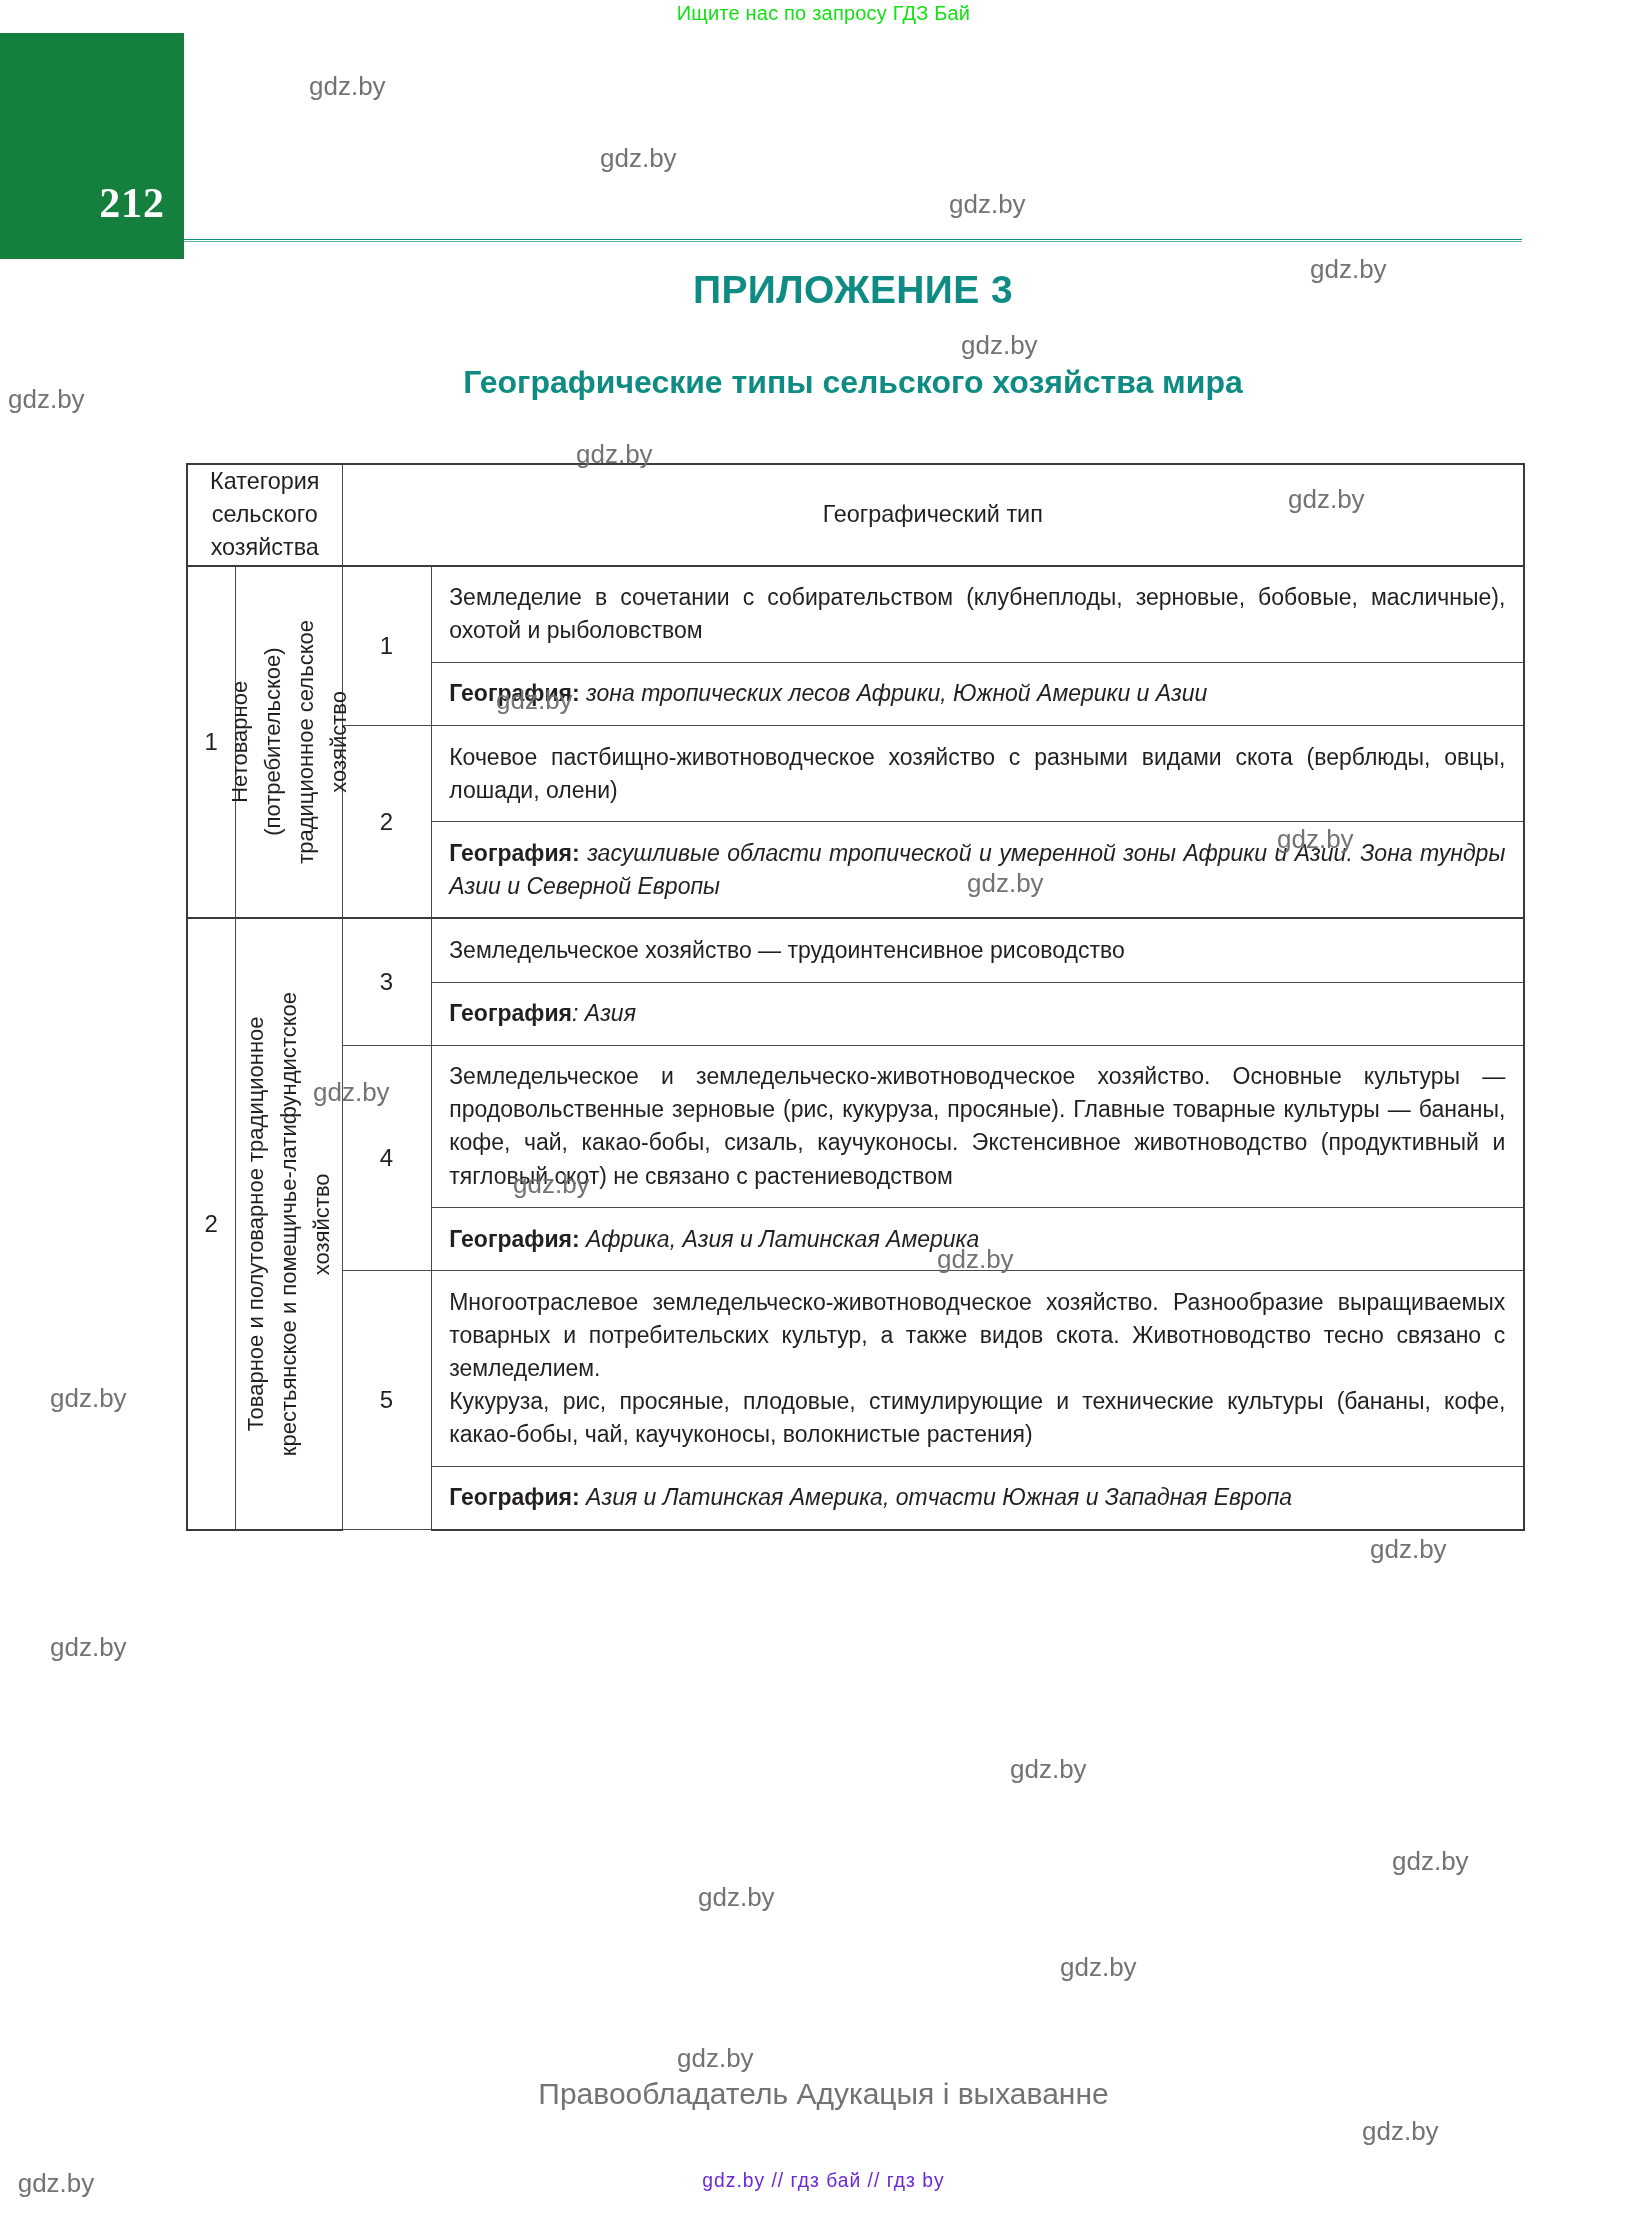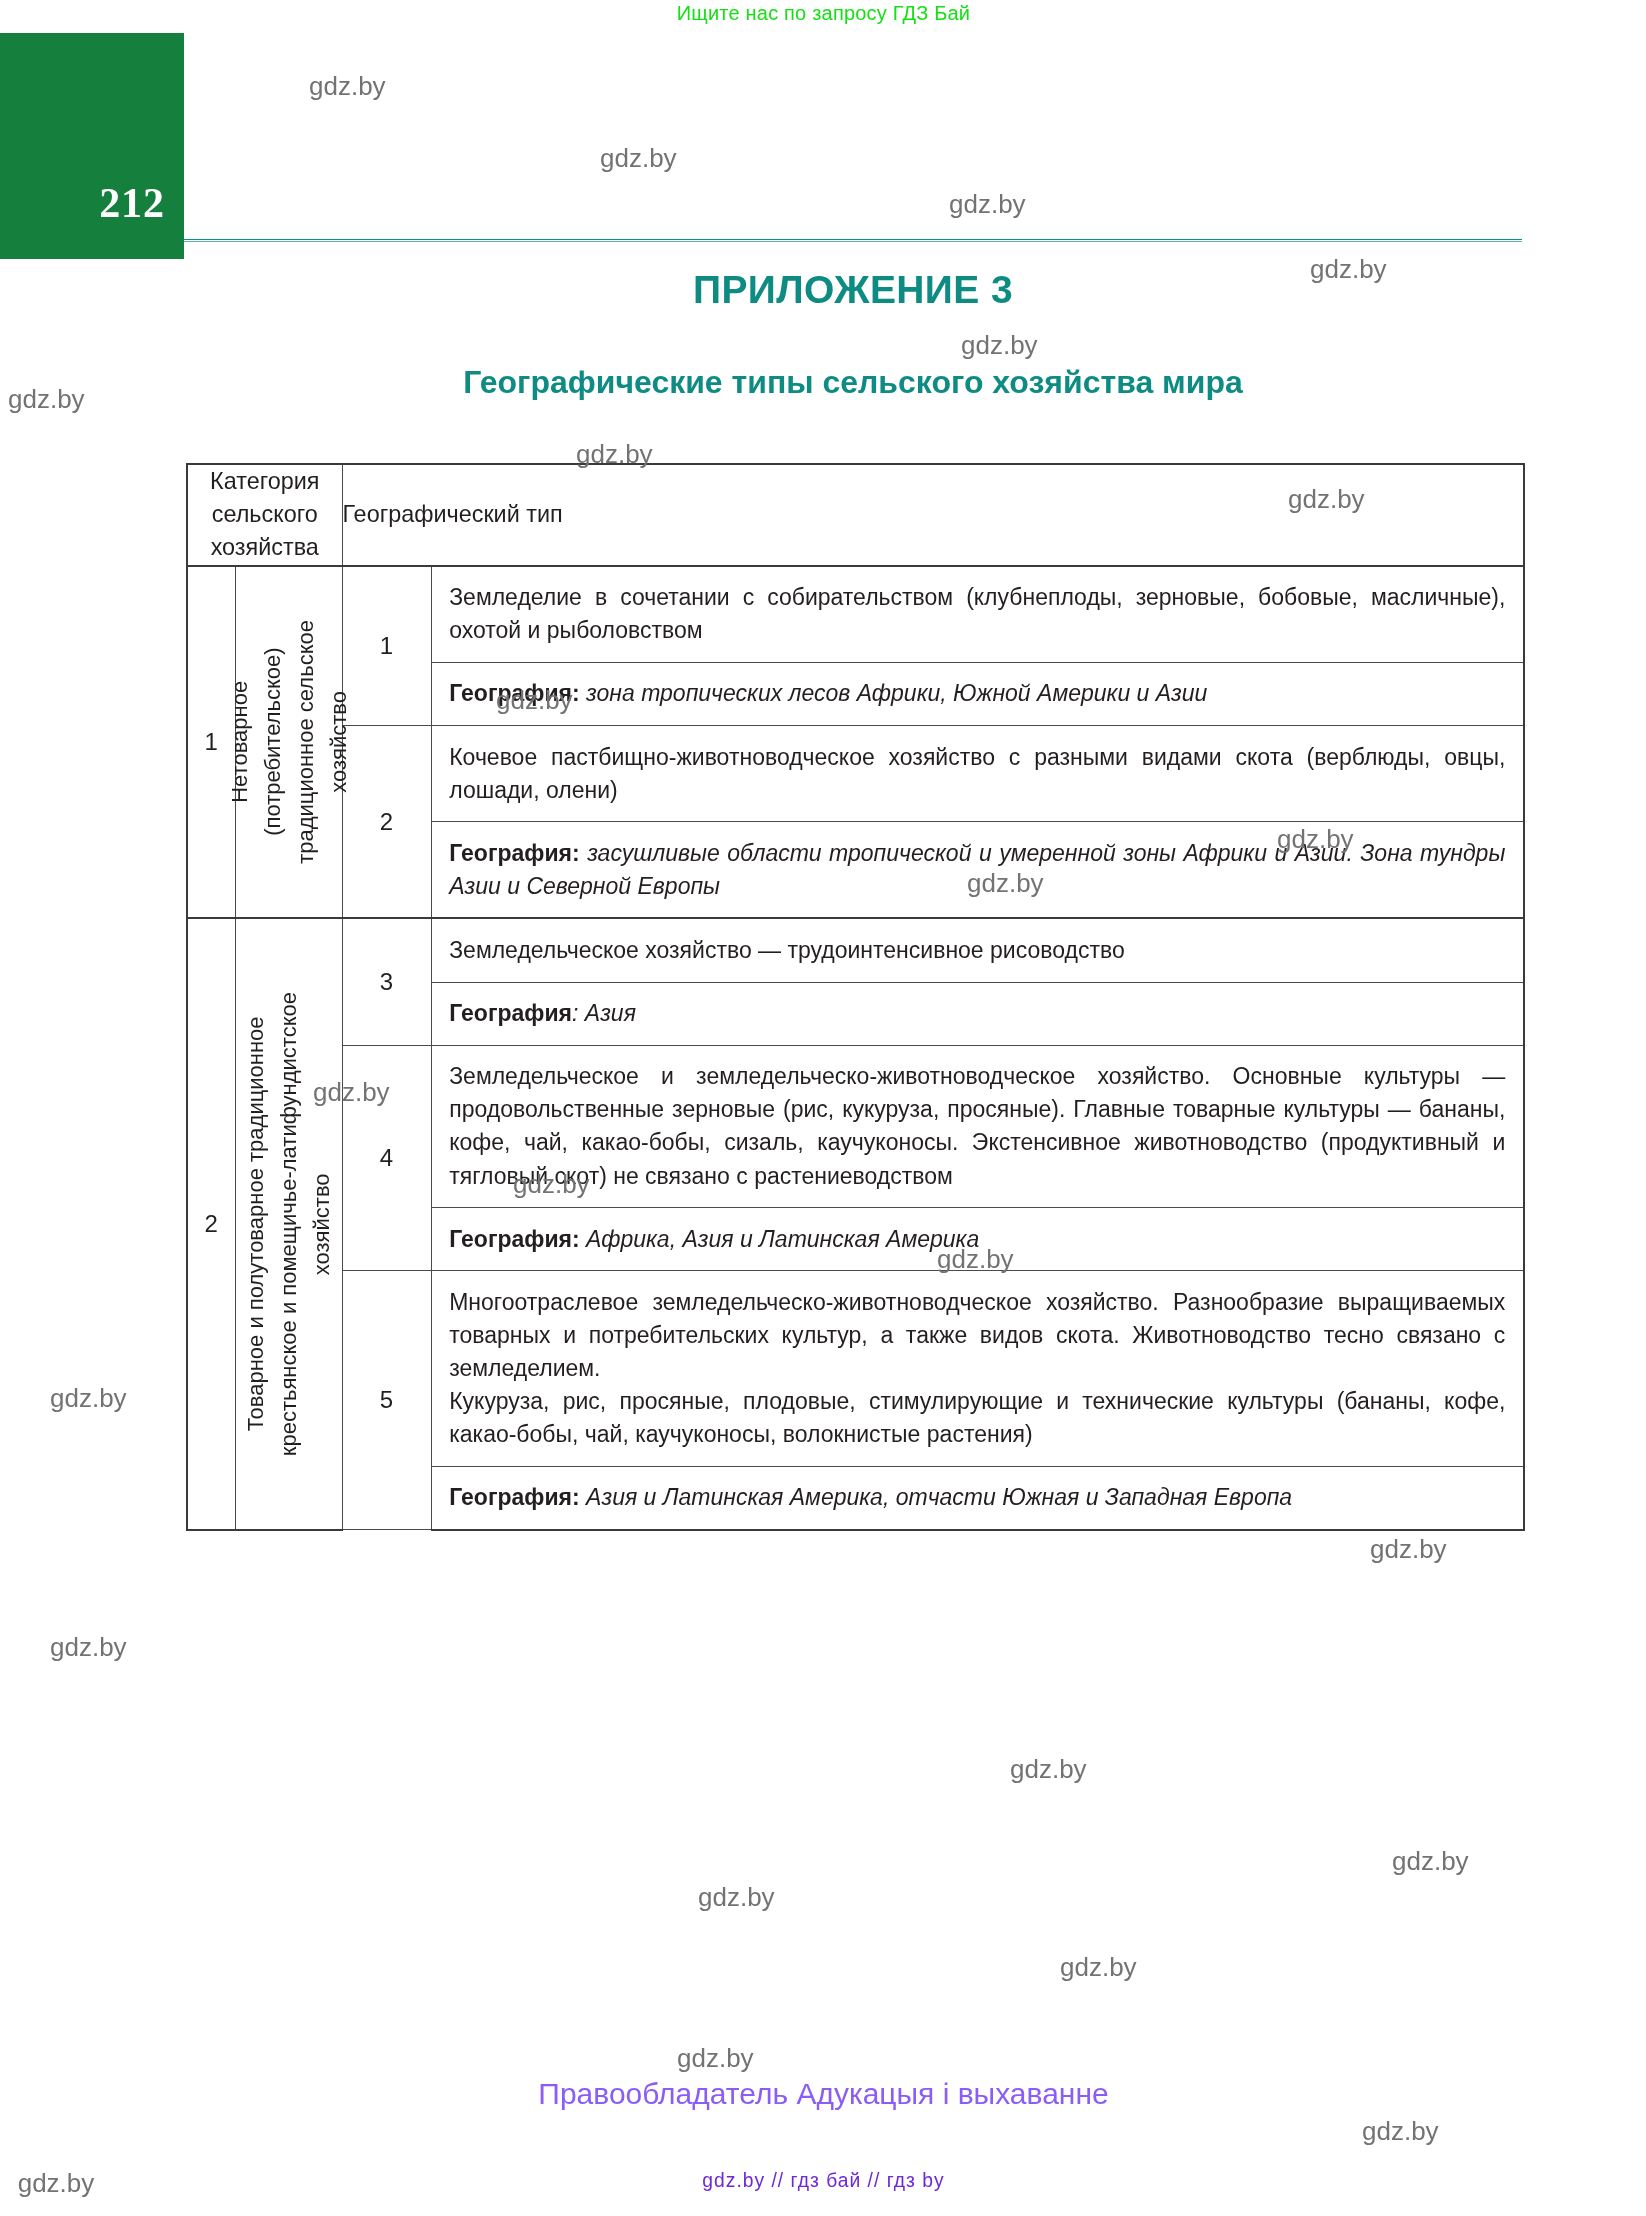--- a/index.html
+++ b/index.html
@@ -113,21 +113,21 @@
   .outer-right { border-right: 2.4px solid #3a3a3a !important; }
   .thick-sec { border-top: 2.4px solid #3a3a3a !important; }
 
   .hdr-cat {
     text-align: center;
     font-size: 23.4px;
     line-height: 1.42;
     padding: 13px 6.4px;
   }
   .hdr-type {
-    text-align: left;
+    text-align: center;
     font-size: 23.4px;
   }
 
   .numcell {
     text-align: center;
     font-size: 24px;
   }
 
   .vert-label {
     writing-mode: vertical-rl;
@@ -149,21 +149,21 @@
   td.geo b { font-style: normal; }
 
   
   .rights {
     position: absolute;
     top: 2077px;
     left: 0;
     width: 1647px;
     text-align: center;
     font-size: 30px;
-    color: #8b5cf6;
+    color: #737373;
   }
   .bottom-links {
     position: absolute;
     top: 2170px;
     left: 0;
     width: 1647px;
     text-align: center;
     font-size: 19.3px;
     color: #6d28d9;
     letter-spacing: 1px;

